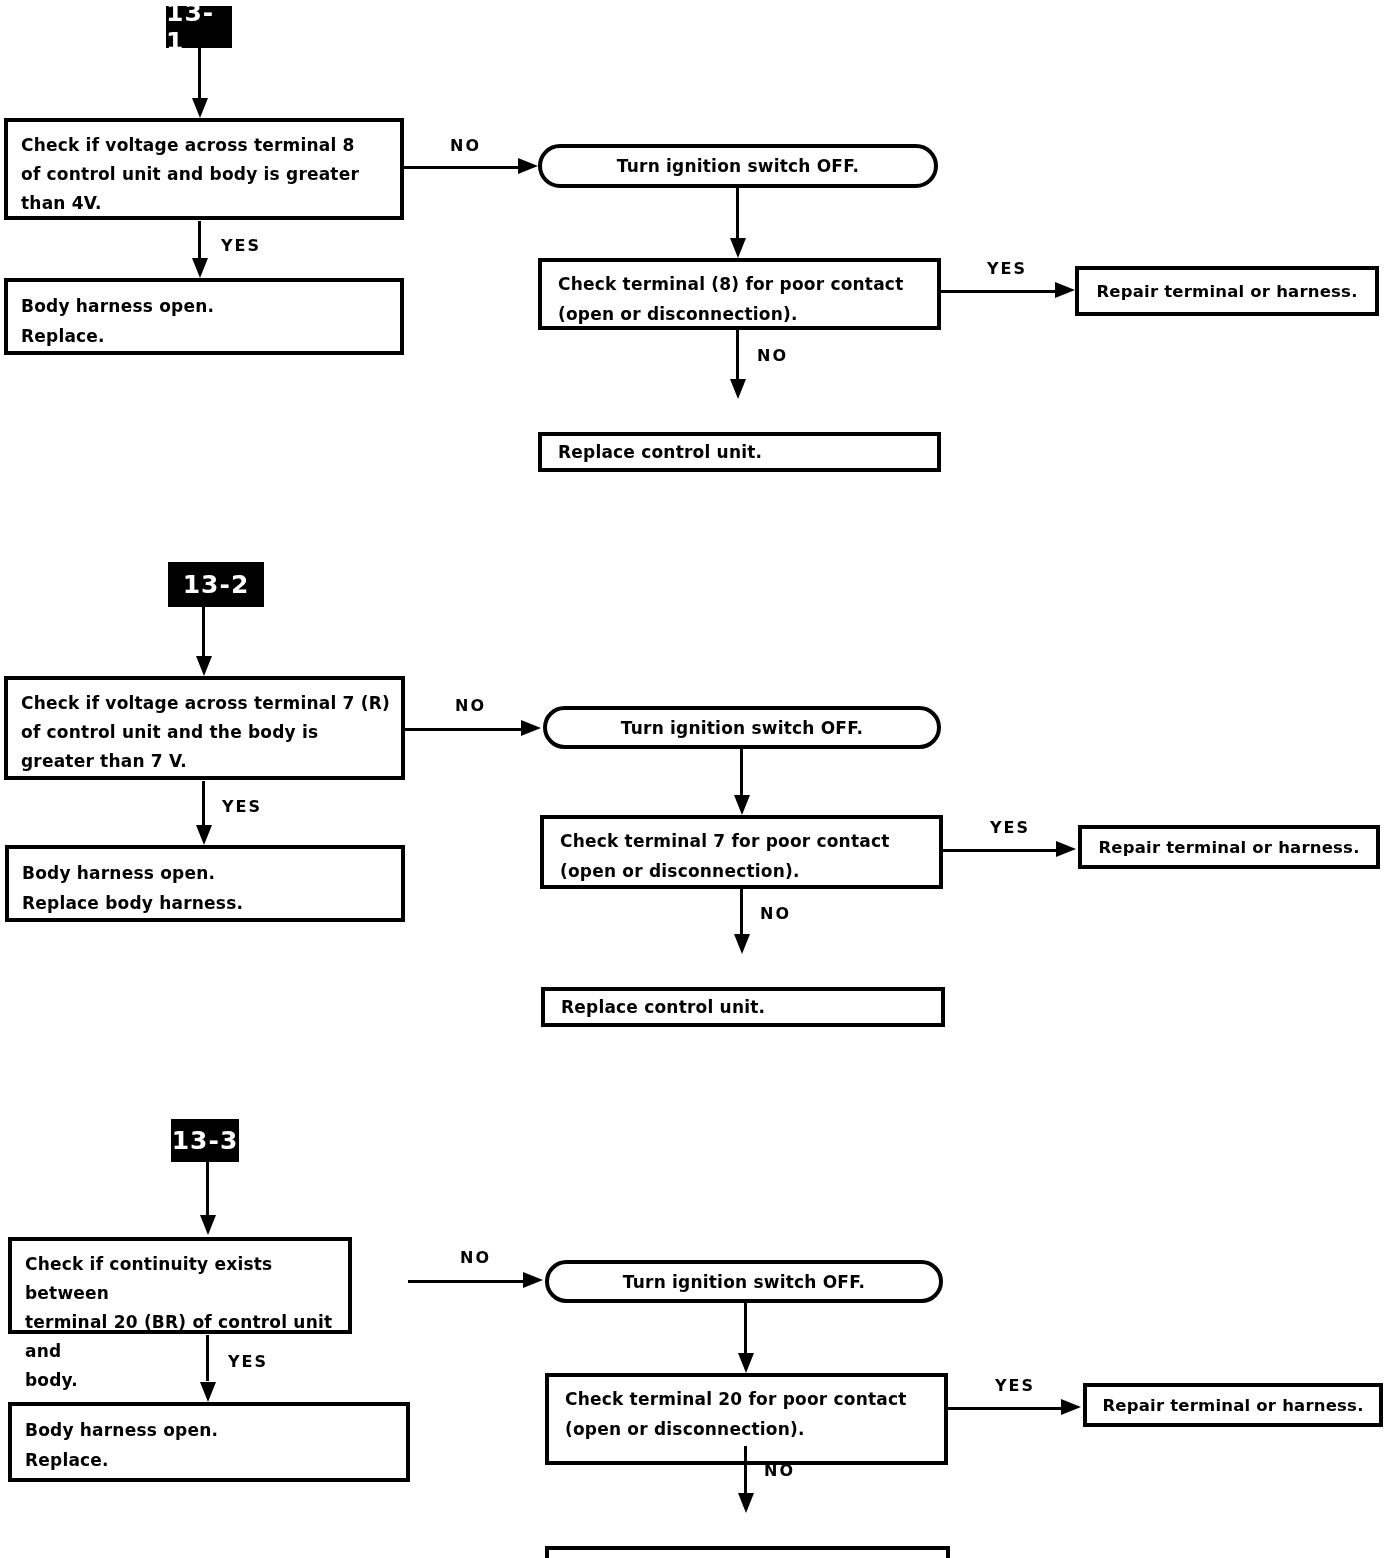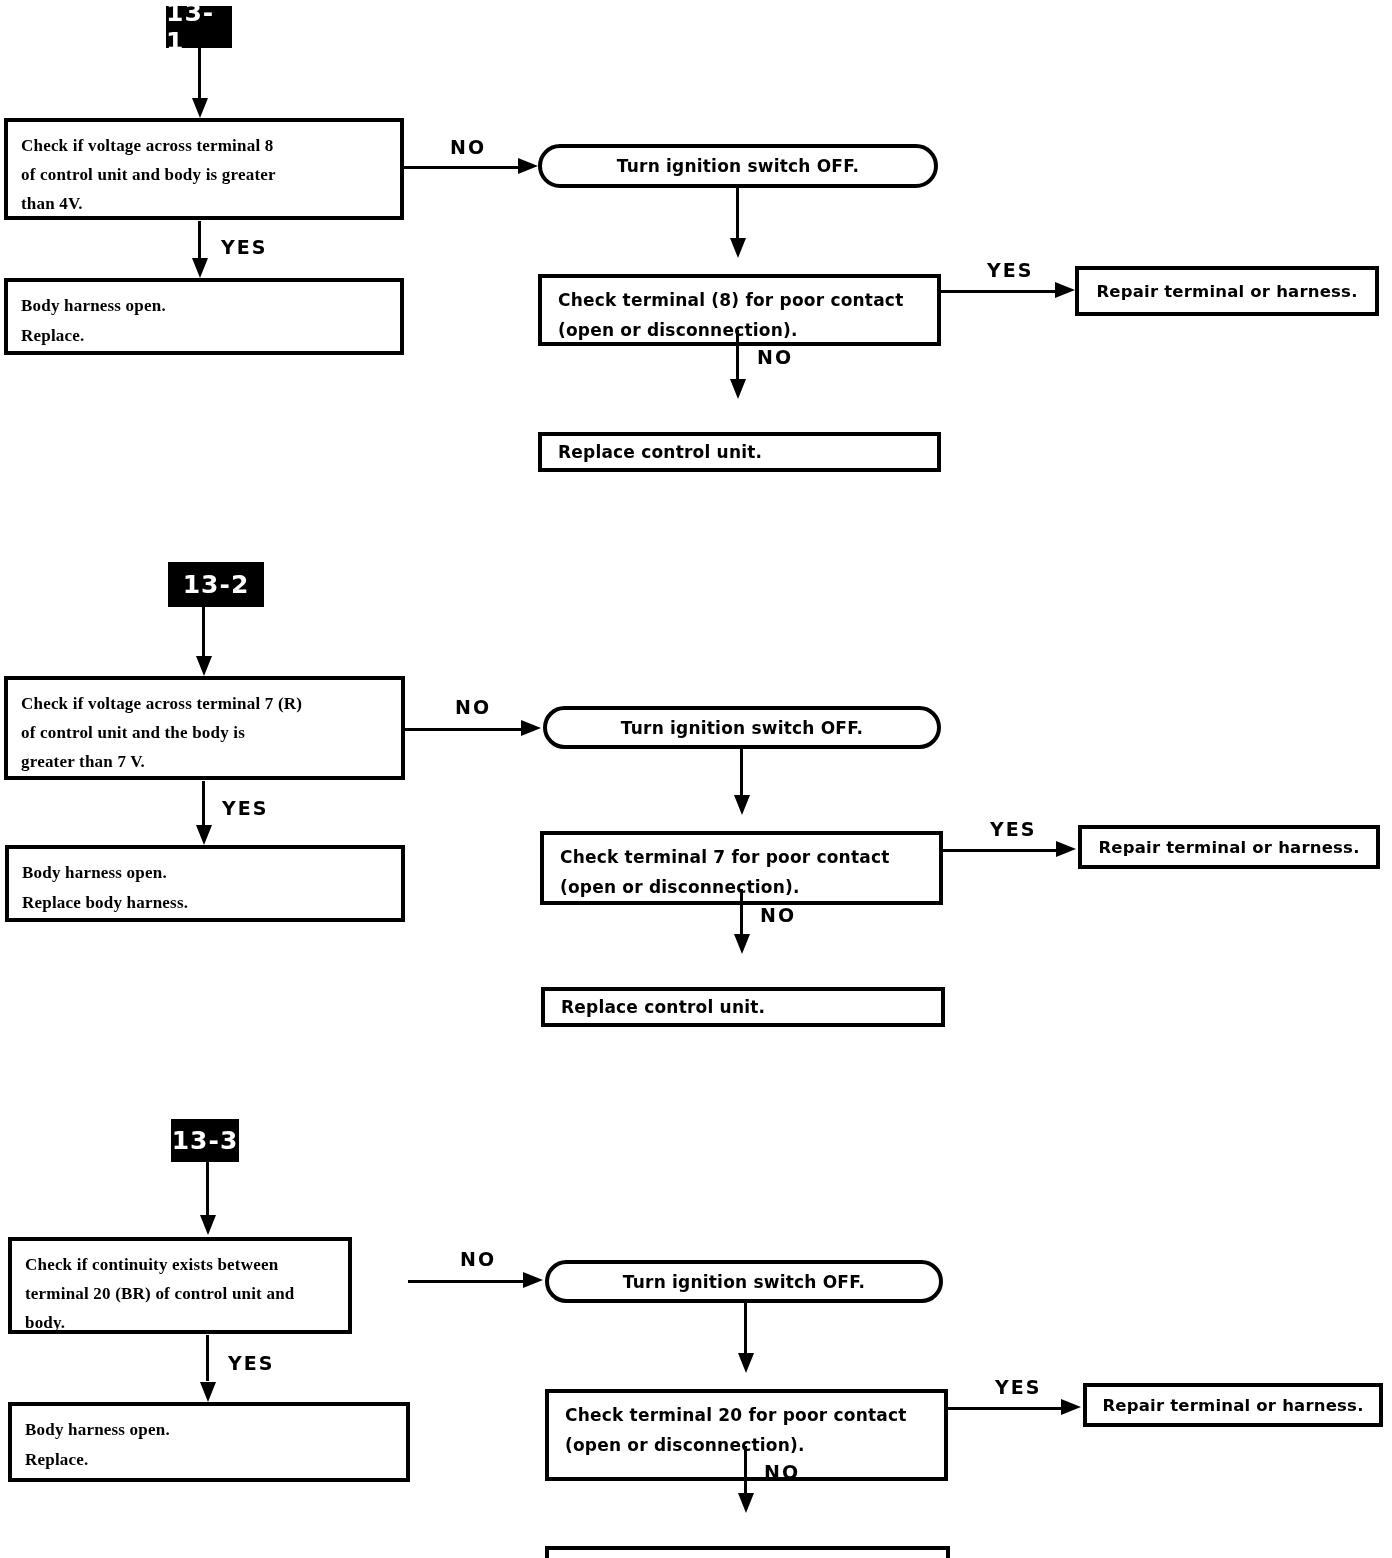--- a/index.html
+++ b/index.html
@@ -5,37 +5,37 @@
   html,body { margin:0; padding:0; background:#ffffff; }
   #page {
     position:relative; width:1392px; height:1558px; background:#ffffff;
     font-family:"DejaVu Sans", sans-serif; color:#000; overflow:hidden;
   }
   .section { position:absolute; left:0; top:0; width:100%; height:100%; }
   .box {
     position:absolute; border:4px solid #000; background:#fff;
     box-sizing:border-box; font-size:17px; font-weight:bold; letter-spacing:0.2px;
   }
-  .checkbox, .result { padding:9px 2px 0 13px; line-height:29px;font-family:Liberation Serif, serif; }
+  .checkbox, .result { padding:9px 2px 0 13px; line-height:29px; }
   .result { line-height:30px; }
-  .checkterm { padding:7px 6px 12px 16px; line-height:30px;margin-top:16px; }
+  .checkterm { padding:7px 6px 12px 16px; line-height:30px; }
   .replace { display:flex; align-items:center; padding-left:16px;margin-top:33px; }
   .stadium { border-radius:24px; display:flex; align-items:center; justify-content:center; }
   .repair { display:flex; align-items:center; justify-content:center; font-size:16.5px; }
   .seclabel {
     position:absolute; background:#000; color:#fff; font-size:25px; font-weight:bold;
     display:flex; align-items:center; justify-content:center; letter-spacing:1px;
   }
   .vline { position:absolute; width:3px; background:#000; }
   .hline { position:absolute; height:3px; background:#000; }
   .arr-d { position:absolute; width:0; height:0;
     border-left:8px solid transparent; border-right:8px solid transparent; border-top:20px solid #000; }
   .arr-r { position:absolute; width:0; height:0;
     border-top:8px solid transparent; border-bottom:8px solid transparent; border-left:20px solid #000; }
-  .tag { position:absolute; font-size:19px; font-weight:bold; letter-spacing:2px; }
+  .tag { position:absolute; font-size:16px; font-weight:bold; letter-spacing:2px; }
 </style>
 </head>
 <body>
 
 <div id="page">
 
   <div class="section">
     <div class="seclabel" style="left:166px;top:6px;width:66px;height:42px">13-1</div>
     <div class="vline" style="left:198px;top:48px;height:52px"></div>
     <div class="arr-d" style="left:192px;top:98px"></div>

